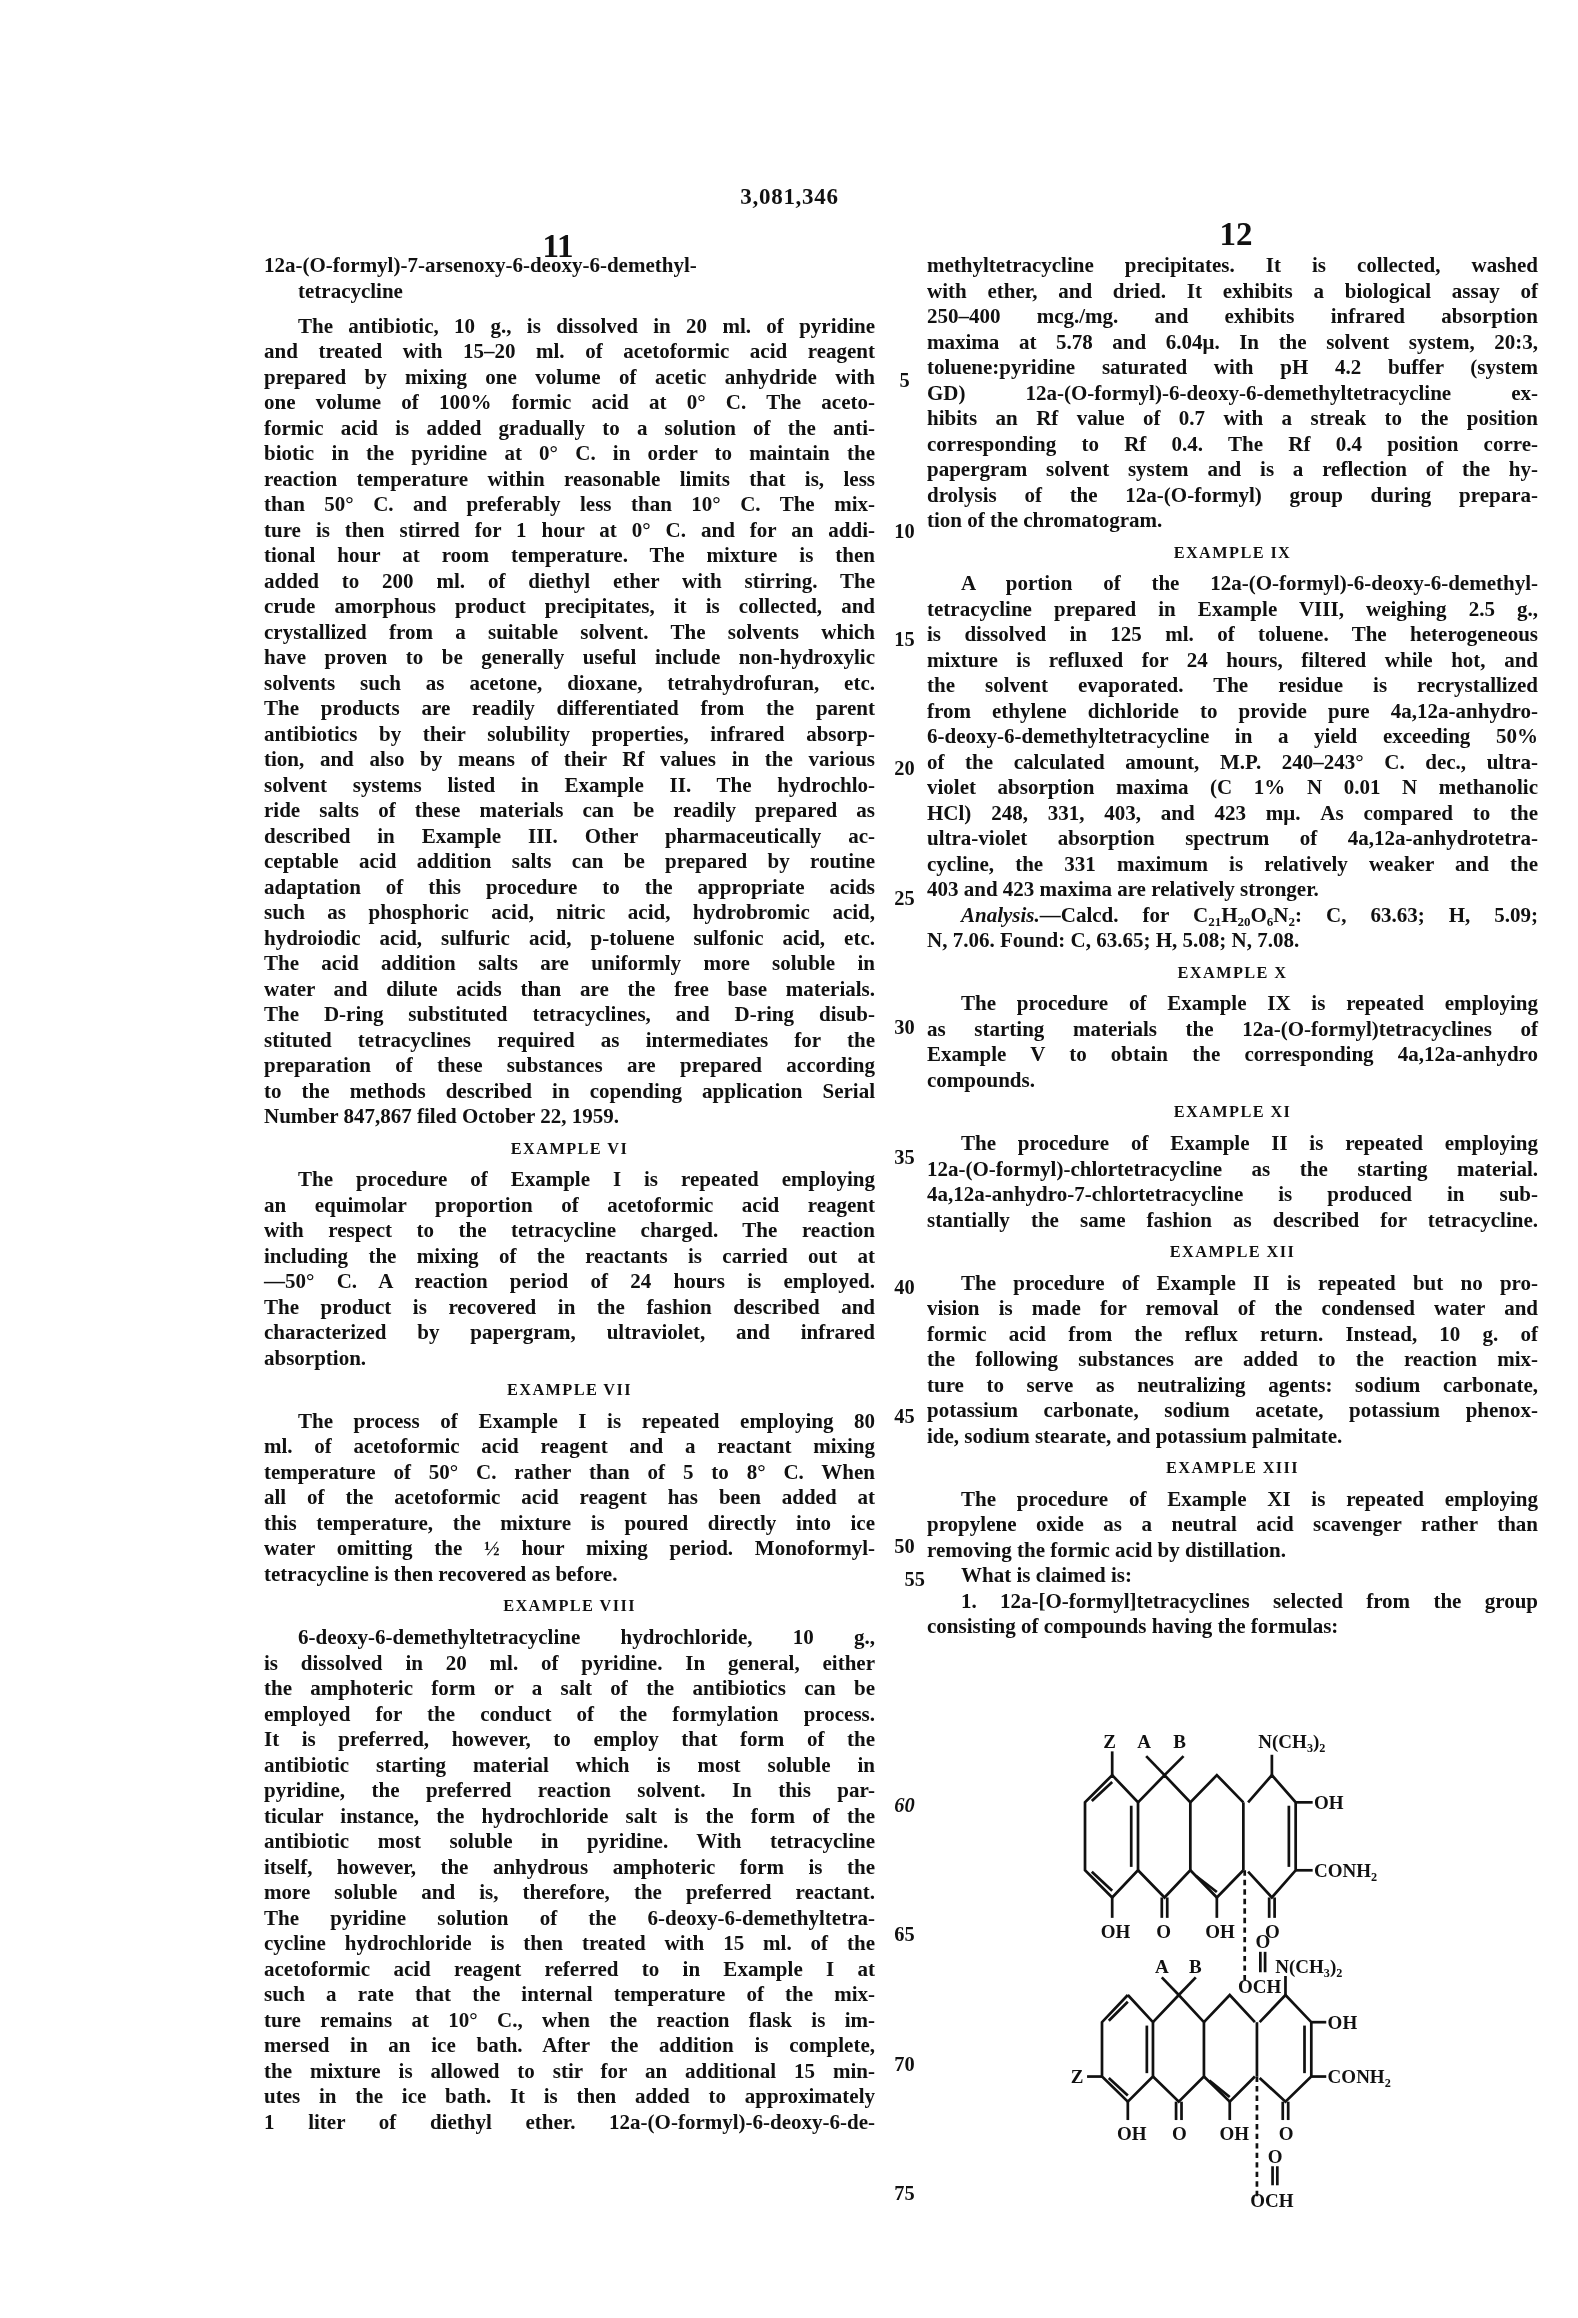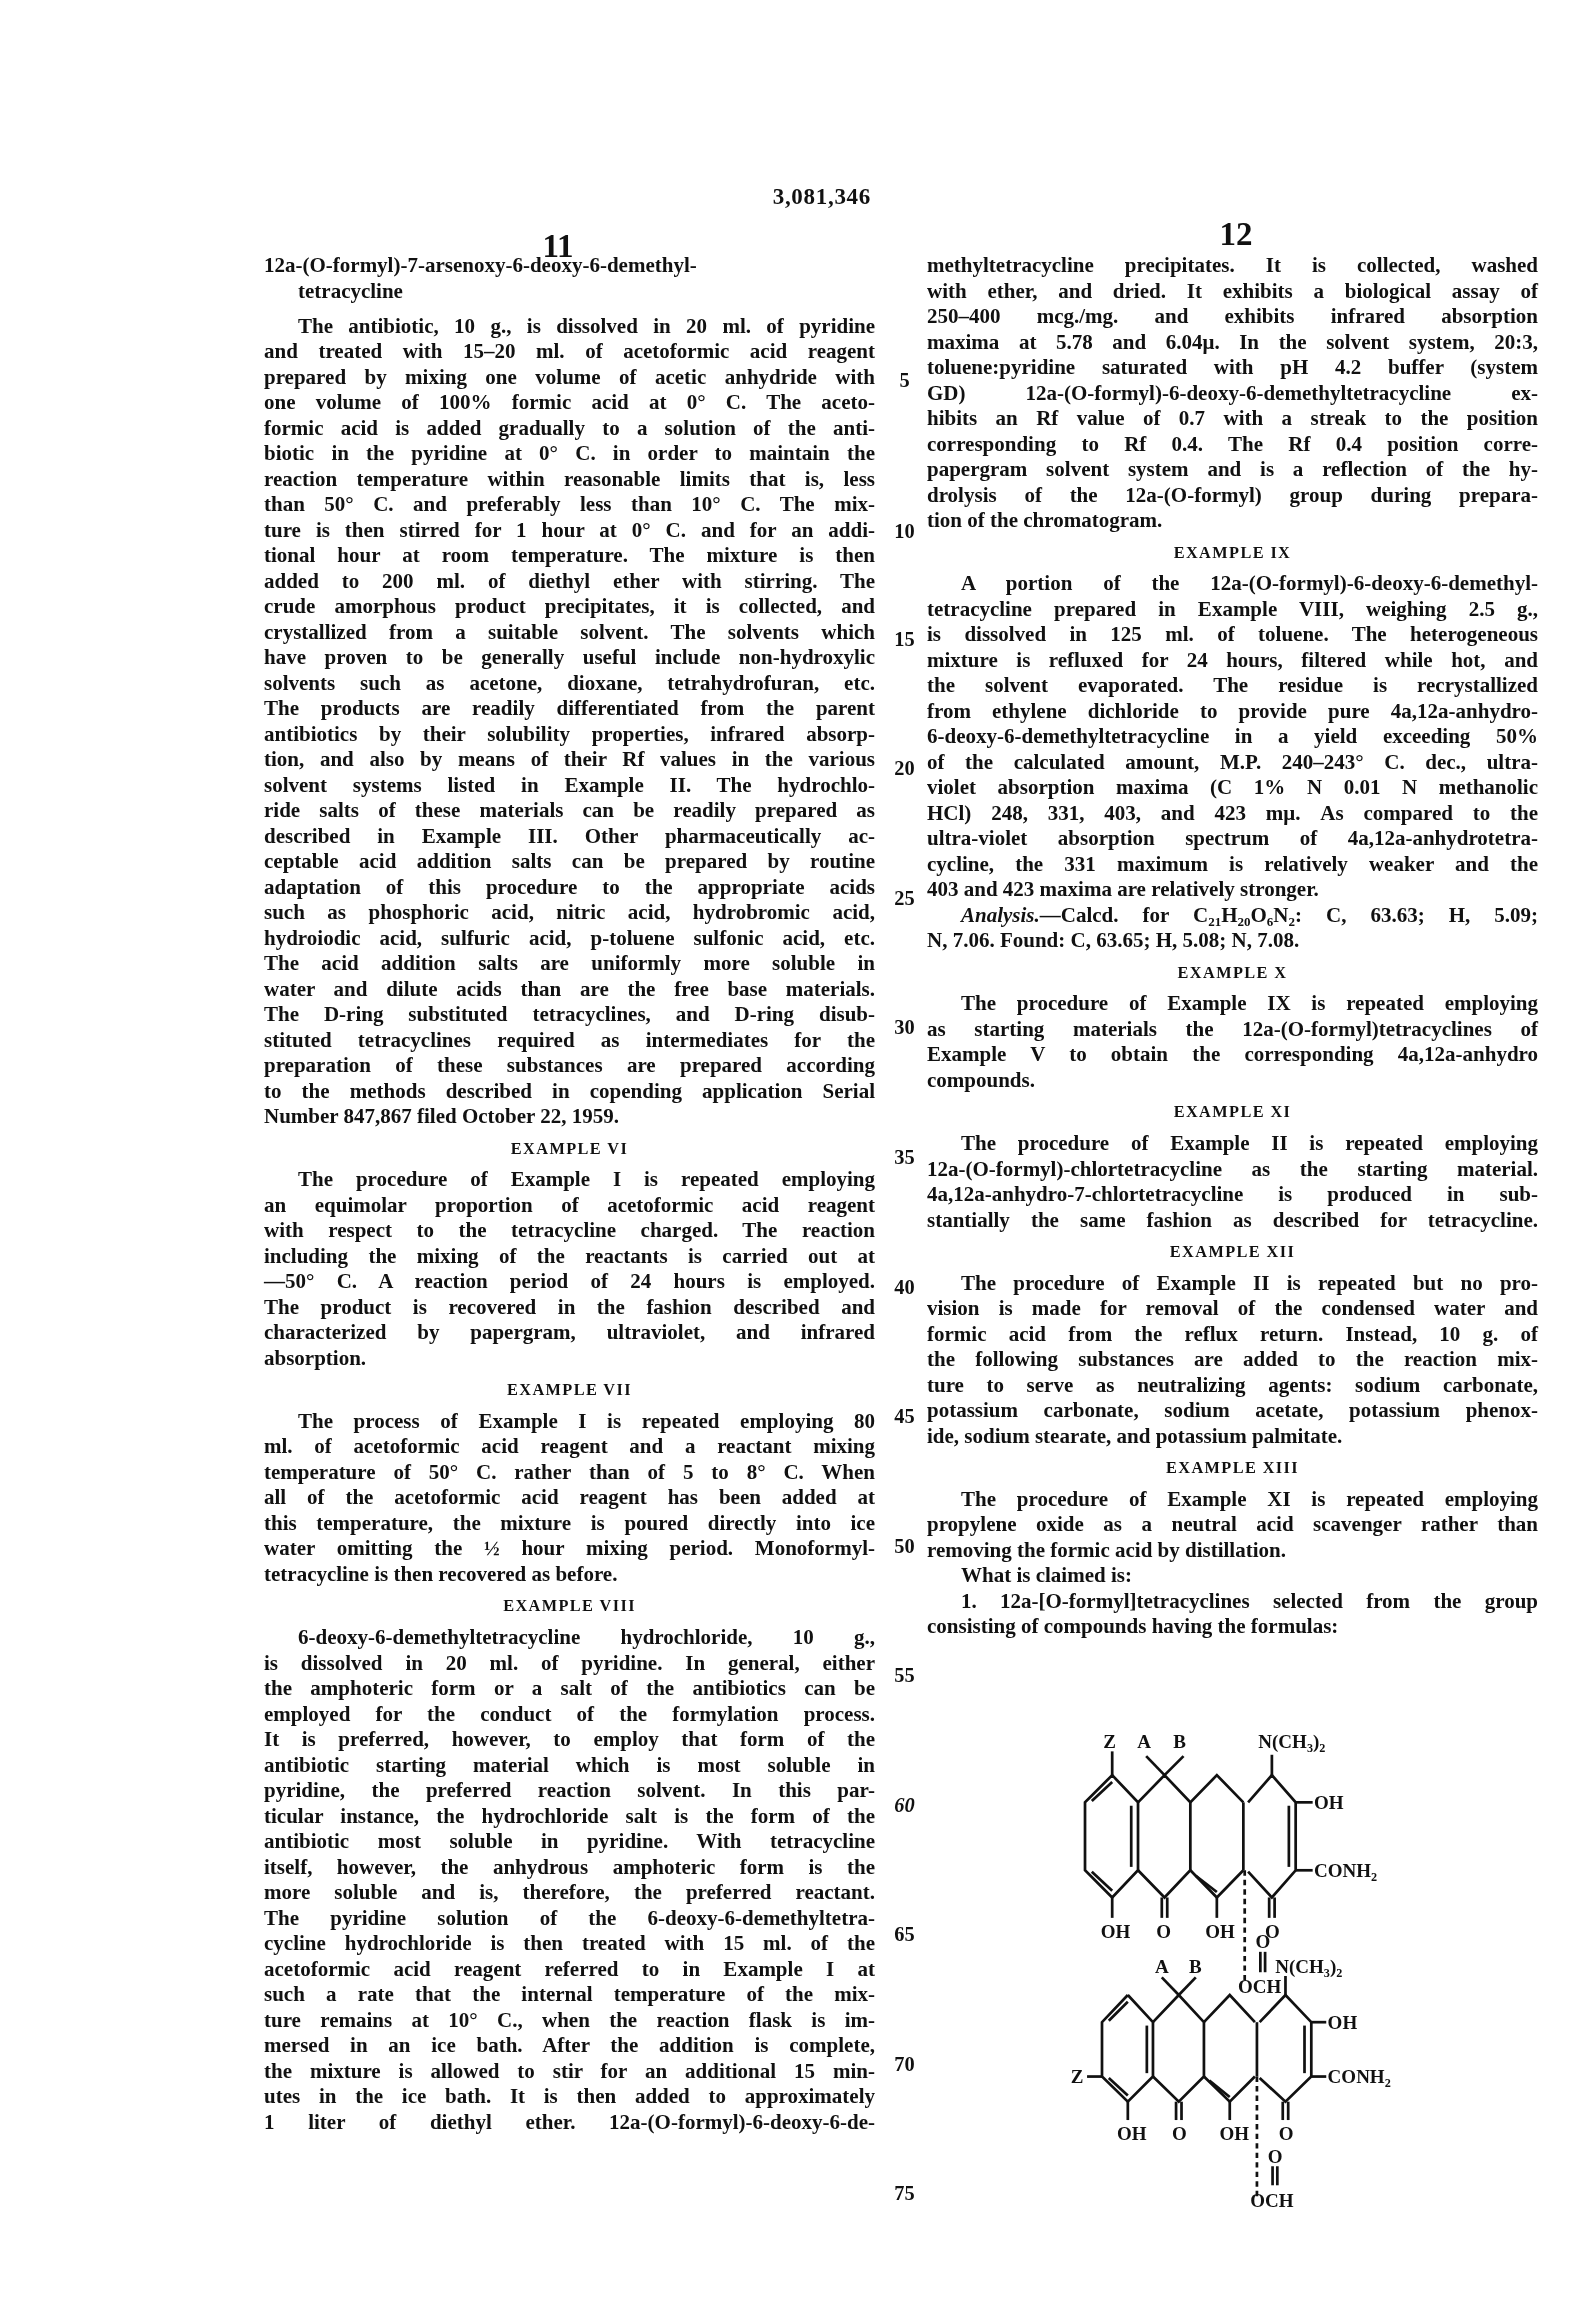--- a/index.html
+++ b/index.html
@@ -1,18 +1,18 @@
 <!DOCTYPE html>
 <html style="font-size:11px"><head>
 <meta charset="utf-8">
 <style>
   html, body { margin: 0; padding: 0; background: #ffffff; }
   body { width: 1578px; height: 2319px; position: relative; overflow: hidden; color: #111; }
   .page { position: absolute; left: 0; top: 0; width: 1578px; height: 2319px; }
-  .patent-no { position: absolute; top: 184px; left: 708px; width: 163px; text-align: right;
+  .patent-no { position: absolute; top: 184px; left: 708px; width: 163px; text-align: center;
     font-family: "Liberation Serif", serif; font-weight: bold; font-size: 23px; letter-spacing: 0.7px; }
   .colnum { position: absolute; top: 216px; font-family: "Liberation Serif", serif; font-weight: bold; font-size: 33px; }
   .colnum.left { left: 531px; width: 54px; text-align: center; margin-top: 12px; }
   .colnum.right { left: 1209px; width: 54px; text-align: center; }
   .col { position: absolute; font-family: "Liberation Serif", serif; font-weight: bold; font-size: 21px; line-height: 25.5px; }
   .col.left { left: 264px; top: 253px; width: 611px; }
   .col.right { left: 927px; top: 253px; width: 611px; }
   .ln { display: block; height: 25.5px; white-space: nowrap; text-align: justify; text-align-last: justify; overflow: visible; }
   .ln.last { text-align-last: left; }
   .ln.indent { padding-left: 34px; }
@@ -126,21 +126,21 @@
       <span class="lineno" style="top: 369px;">5</span>
       <span class="lineno" style="top: 520px;">10</span>
       <span class="lineno" style="top: 628px;">15</span>
       <span class="lineno" style="top: 757px;">20</span>
       <span class="lineno" style="top: 887px;">25</span>
       <span class="lineno" style="top: 1016px;">30</span>
       <span class="lineno" style="top: 1146px;">35</span>
       <span class="lineno" style="top: 1276px; text-align: center;">40</span>
       <span class="lineno" style="top: 1405px;">45</span>
       <span class="lineno" style="top: 1535px;">50</span>
-      <span class="lineno" style="top: 1664px;">55</span>
+      <span class="lineno" style="top: 1568px; text-align: right;">55</span>
       <span class="lineno" style="top: 1794px; font-style: italic;">60</span>
       <span class="lineno" style="top: 1923px;">65</span>
       <span class="lineno" style="top: 2053px;">70</span>
       <span class="lineno" style="top: 2182px;">75</span>
     </div>
 
   <div class="col right" id="right-col">
     <div>
         <span class="ln">methyltetracycline precipitates. It is collected, washed</span>
         <span class="ln">with ether, and dried. It exhibits a biological assay of</span>

